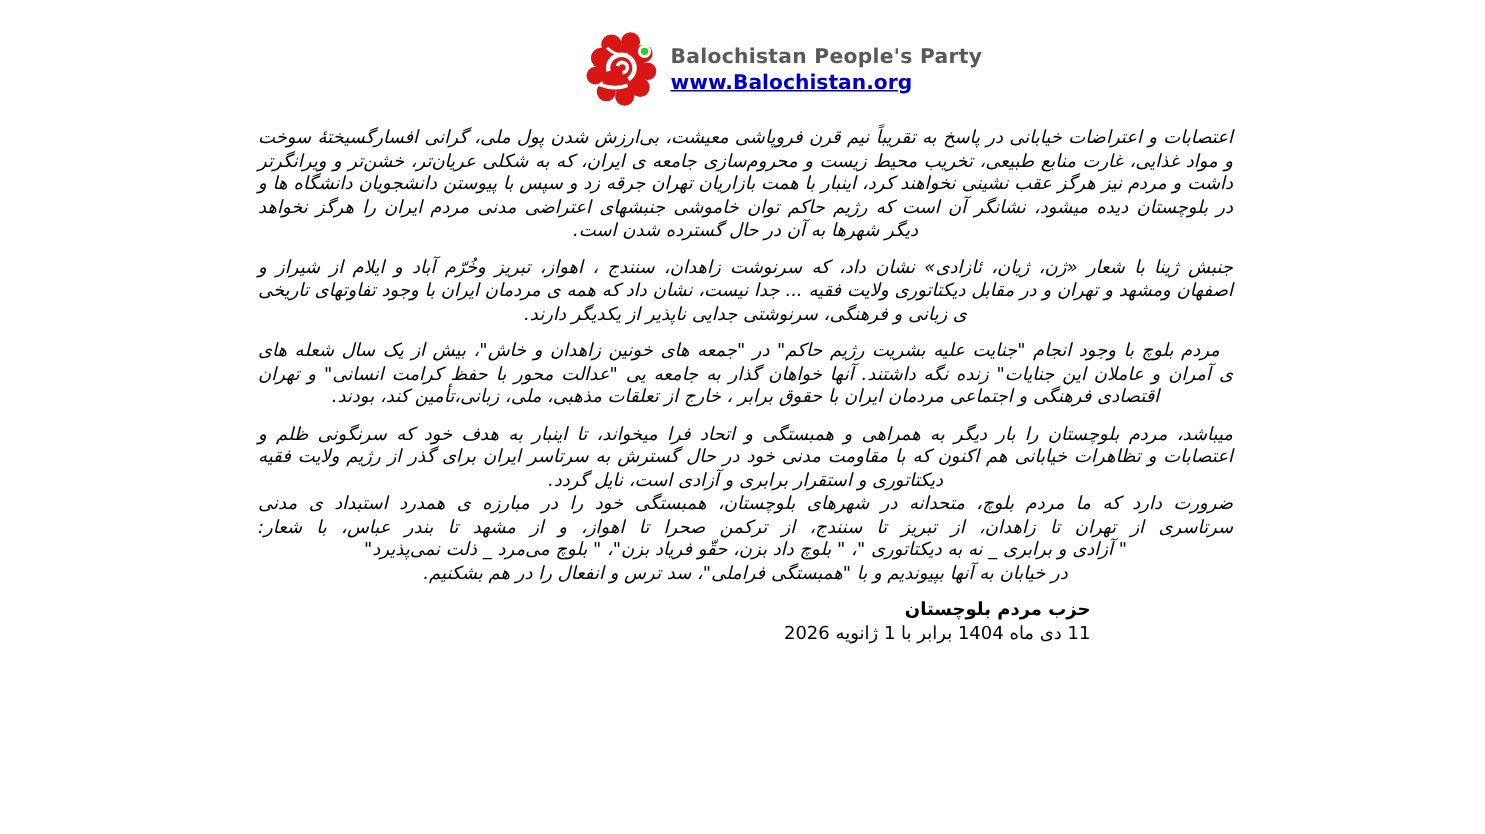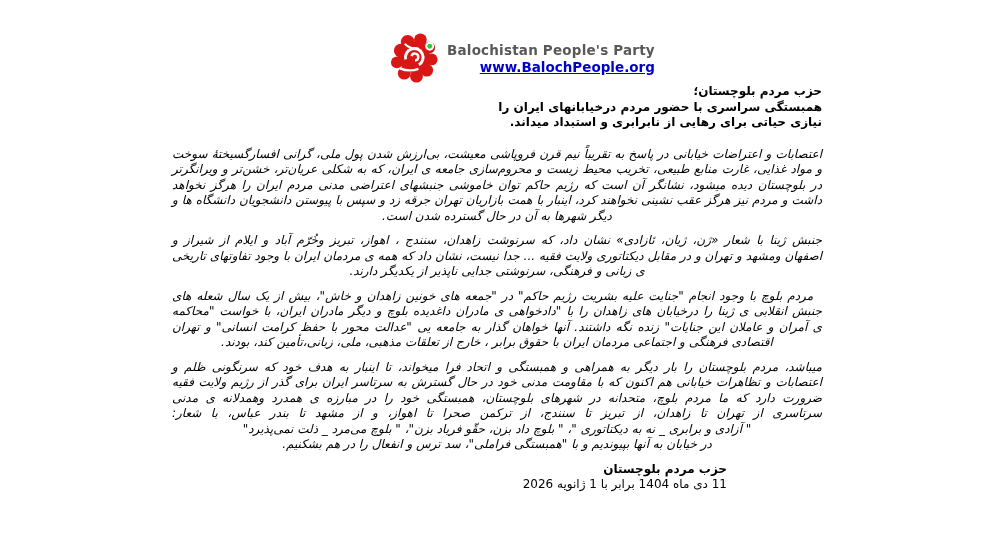--- a/index.html
+++ b/index.html
@@ -1,20 +1,20 @@
 <!DOCTYPE html>
 <html lang="fa"><head>
 <meta charset="utf-8">
 <style>
   html,body{margin:0;padding:0;background:#ffffff;}
   body{width:990px;height:556px;position:relative;font-family:"DejaVu Sans",sans-serif;overflow:hidden;}
   .page{position:absolute;inset:0;background:#ffffff;}
 
   
-  .logo{position:absolute;left:390px;top:30px;display:flex;align-items:center;gap:8px;text-align:right;}
+  .logo{position:absolute;left:390px;top:18px;display:flex;align-items:center;gap:8px;}
   .rose{width:49px;height:56px;display:block;}
   .logo-text{display:flex;flex-direction:column;justify-content:center;}
   .logo-name{font-size:13.5px;font-weight:bold;color:#595959;letter-spacing:.2px;line-height:16px;}
   .logo-url{font-size:13.5px;font-weight:bold;color:#0000cc;text-decoration:underline;line-height:16px;margin-top:1px;cursor:pointer;}
 
   
   .doc{position:absolute;left:172px;top:84px;width:650px;direction:rtl;unicode-bidi:embed;
        font-size:12px;line-height:15.5px;color:#000;}
   .heading{font-weight:bold;text-align:right;margin:0 0 16px 0;}
   .heading .line{display:block;text-align:right;}
@@ -46,57 +46,52 @@
       </g>
       <path d="M50 54 m-18 4 a18 18 0 1 1 27 11" stroke="#ffffff" stroke-width="6" fill="none"></path>
       <path d="M50 54 m-6 -3 a7 7 0 1 1 7 9" stroke="#ffffff" stroke-width="5" fill="none"></path>
       <path d="M20 76 q20 8 38 1" stroke="#ffffff" stroke-width="5" fill="none"></path>
       <path d="M30 26 q12 12 28 9" stroke="#ffffff" stroke-width="4" fill="none"></path>
       <circle cx="81" cy="31" r="9" fill="#ffffff"></circle>
       <circle cx="81" cy="31" r="5" fill="#2ecc2e"></circle>
     </svg>
     <div class="logo-text">
       <span class="logo-name">Balochistan People's Party</span>
-      <span class="logo-url">www.BalochPeople.org</span>
+      <span class="logo-url">www.Balochistan.org</span>
     </div>
   </div>
 
   <div class="doc" dir="rtl">
 
-    <div class="heading">
-      <span class="line">حزب مردم بلوچستان؛</span>
-      <span class="line">همبستگی سراسری با حضور مردم درخیابانهای ایران را</span>
-      <span class="line">نیازی حیاتی برای رهایی از نابرابری و استبداد میداند.</span>
-    </div>
 
     <p class="para">
       <span class="line j">اعتصابات و اعتراضات خیابانی در پاسخ به تقریباً نیم قرن فروپاشی معیشت، بی‌ارزش شدن پول ملی، گرانی افسارگسیختۀ سوخت</span>
       <span class="line j">و مواد غذایی، غارت منابع طبیعی، تخریب محیط زیست و محروم‌سازی جامعه ی ایران، که به شکلی عریان‌تر، خشن‌تر و ویرانگرتر</span>
+      <span class="line j">داشت و مردم نیز هرگز عقب نشینی نخواهند کرد، اینبار با همت بازاریان تهران جرقه زد و سپس با پیوستن دانشجویان دانشگاه ها و</span>
       <span class="line j">در بلوچستان دیده میشود، نشانگر آن است که رژیم حاکم توان خاموشی جنبشهای اعتراضی مدنی مردم ایران را هرگز نخواهد</span>
-      <span class="line j">داشت و مردم نیز هرگز عقب نشینی نخواهند کرد، اینبار با همت بازاریان تهران جرقه زد و سپس با پیوستن دانشجویان دانشگاه ها و</span>
       <span class="line c">دیگر شهرها به آن در حال گسترده شدن است.</span>
     </p>
 
     <p class="para">
       <span class="line j">جنبش ژینا با شعار «ژن، ژیان، ئازادی» نشان داد، که سرنوشت زاهدان، سنندج ، اهواز، تبریز وخُرّم آباد و ایلام از شیراز و</span>
       <span class="line j">اصفهان ومشهد و تهران و در مقابل دیکتاتوری ولایت فقیه ... جدا نیست، نشان داد که همه ی مردمان ایران با وجود تفاوتهای تاریخی</span>
       <span class="line c">ی زبانی و فرهنگی، سرنوشتی جدایی ناپذیر از یکدیگر دارند.</span>
     </p>
 
     <p class="para">
       <span class="line j">&nbsp;&nbsp;مردم بلوچ با وجود انجام "جنایت علیه بشریت رژیم حاکم" در "جمعه های خونین زاهدان و خاش"، بیش از یک سال شعله های</span>
-      <span class="line j">جنبش انقلابی ی ژینا را درخیابان های زاهدان را با "دادخواهی ی مادران داغدیده بلوچ و دیگر مادران ایران، با خواست "محاکمه</span>
       <span class="line j">ی آمران و عاملان این جنایات" زنده نگه داشتند. آنها خواهان گذار به جامعه یی "عدالت محور با حفظ کرامت انسانی" و تهران</span>
       <span class="line c">اقتصادی فرهنگی و اجتماعی مردمان ایران با حقوق برابر ، خارج از تعلقات مذهبی، ملی، زبانی،تأمین کند، بودند.</span>
     </p>
 
     <p class="para">
       <span class="line j">میباشد، مردم بلوچستان را بار دیگر به همراهی و همبستگی و اتحاد فرا میخواند، تا اینبار به هدف خود که سرنگونی ظلم و</span>
       <span class="line j">اعتصابات و تظاهرات خیابانی هم اکنون که با مقاومت مدنی خود در حال گسترش به سرتاسر ایران برای گذر از رژیم ولایت فقیه</span>
-      <span class="line j">ضرورت دارد که ما مردم بلوچ، متحدانه در شهرهای بلوچستان، همبستگی خود را در مبارزه ی همدرد وهمدلانه ی مدنی</span>
+      <span class="line c">دیکتاتوری و استقرار برابری و آزادی است، نایل گردد.</span>
+      <span class="line j">ضرورت دارد که ما مردم بلوچ، متحدانه در شهرهای بلوچستان، همبستگی خود را در مبارزه ی همدرد استبداد ی مدنی</span>
       <span class="line j">سرتاسری از تهران تا زاهدان، از تبریز تا سنندج، از ترکمن صحرا تا اهواز، و از مشهد تا بندر عباس، با شعار:</span>
       <span class="line c">" آزادی و برابری _ نه به دیکتاتوری "، " بلوچ داد بزن، حقّو فریاد بزن"، " بلوچ می‌مرد _ ذلت نمی‌پذیرد"</span>
       <span class="line c">در خیابان به آنها بپیوندیم و با "همبستگی فراملی"، سد ترس و انفعال را در هم بشکنیم.</span>
     </p>
 
     <div class="sig">
       <div class="sig-party">حزب مردم بلوچستان</div>
       <div class="sig-date">11 دی ماه 1404 برابر با 1 ژانویه 2026</div>
     </div>
 

